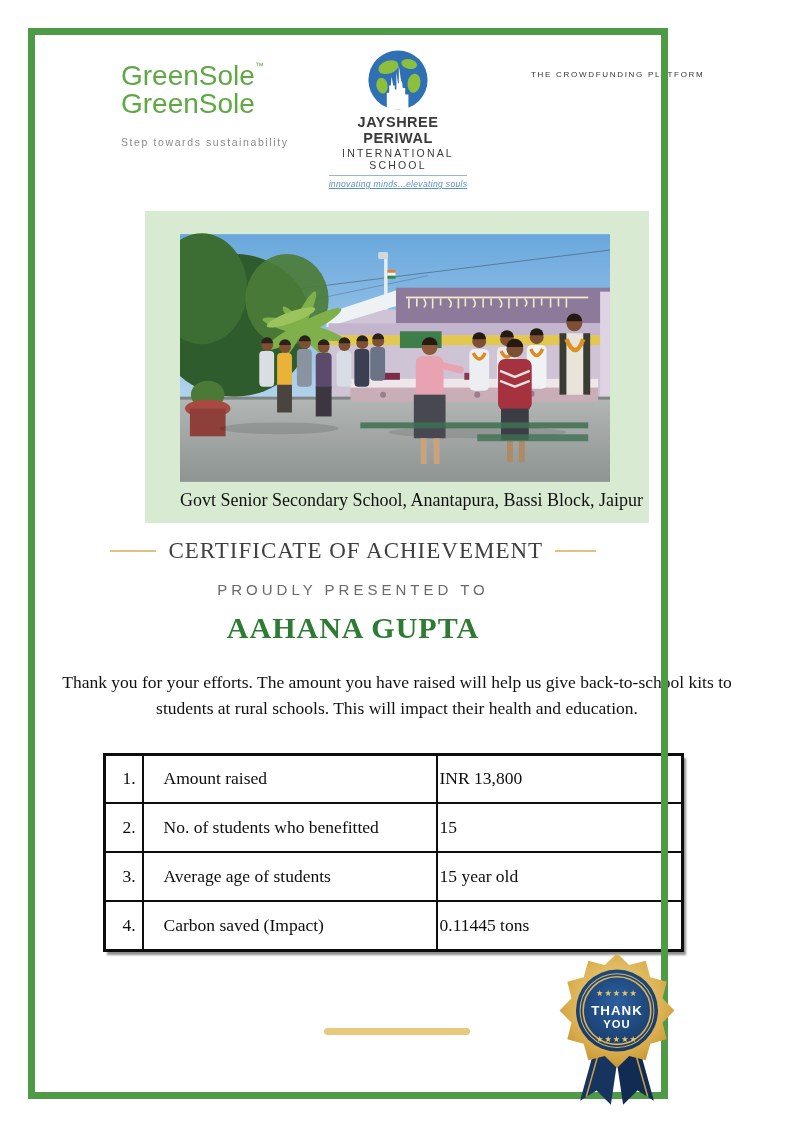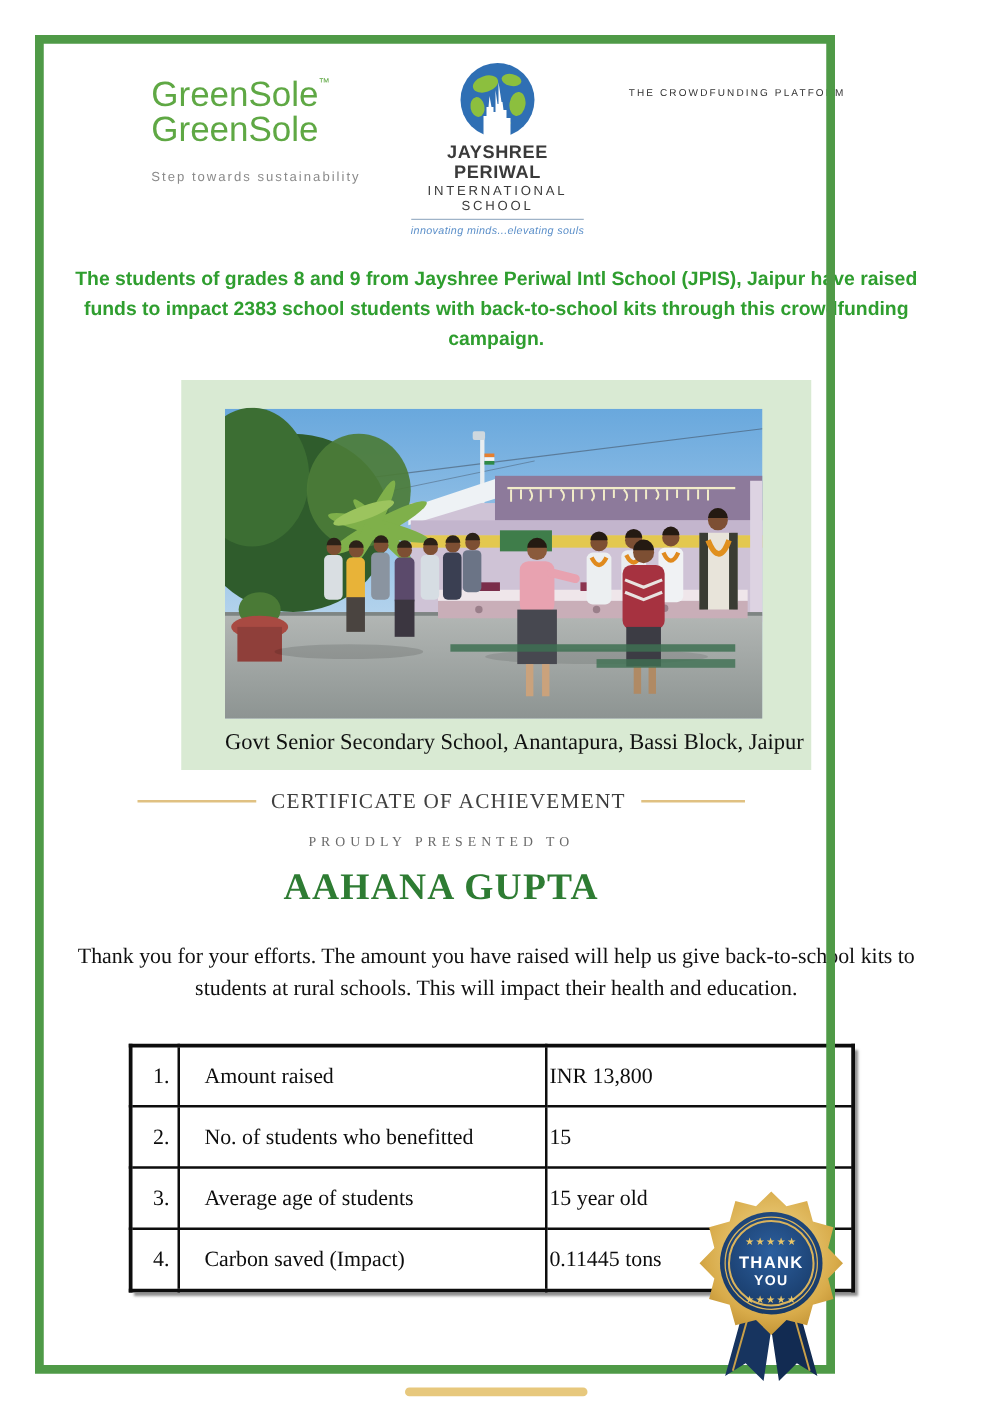--- a/index.html
+++ b/index.html
@@ -16,50 +16,50 @@
   .logo-greensole { width:172px; margin-top:14px; font-family:"Liberation Sans",sans-serif; }
   .gs-line { font-size:28px; color:#5fa844; font-weight:400; line-height:1.0; letter-spacing:0; }
   .gs-tm { font-size:9px; vertical-align:top; color:#5fa844; }
   .gs-tag { margin-top:18px; font-size:10.5px; color:#8a8a8a; letter-spacing:1.6px; }
 
   .logo-jpis { width:150px; text-align:center; font-family:"Liberation Sans",sans-serif; }
   .jpis-globe { display:block; margin:0 auto; }
   .jpis-l1 { margin-top:2px; font-size:14.5px; color:#3a3a3a; letter-spacing:.5px; font-weight:bold; }
   .jpis-l2 { font-size:10.5px; color:#3a3a3a; letter-spacing:2.2px; margin-top:1px; }
   .jpis-tag { display:inline-block; margin-top:4px; padding-top:3px; border-top:1.5px solid #9fb3c8;
-              font-size:8.6px; font-style:italic; color:#5b8fc9; letter-spacing:.3px; }
+              font-size:8.6px; font-style:italic; color:#5b8fc9; letter-spacing:.3px;text-decoration:underline; }
 
   .logo-fad { width:170px; margin-top:16px; font-family:"Liberation Sans",sans-serif; }
   .fad-top { display:flex; align-items:center; gap:6px; }
   .fad-box { border:3.5px solid #f0a23c; border-radius:10px; padding:5px 9px;
              color:#16382f; font-weight:800; font-size:17px; line-height:1.02;
              letter-spacing:.5px; white-space:nowrap; }
-  .fad-tag { margin-top:6px; font-size:8px; color:#333; letter-spacing:1.7px; white-space:nowrap; }
+  .fad-tag { margin-top:6px; font-size:8px; color:#333; letter-spacing:1.7px; white-space:nowrap;margin-left:28px; }
 
   
   .intro { width:712px; margin:20px auto 0; text-align:center;
            font-family:"Liberation Sans",sans-serif; font-weight:bold;
            font-size:15.5px; line-height:1.55; color:#2f9e2f; }
 
   
   .photo-card { width:504px; margin:20px auto 0; background:#d9ead3;
                 padding:22px 37px 0 35px; }
   .photo-frame { display:block; width:430px; height:250px; }
   .photo-caption { text-align:center; font-size:18px; color:#111;
                    padding:7px 0 12px; white-space:nowrap; }
 
   
   .cert-row { display:flex; align-items:center; justify-content:center;
               width:486px; margin:15px 0 0 110px; }
   .rule { height:2px; background:#e0c182; }
   .rule-left { width:108px; margin-right:12px; }
   .rule-right { width:95px; margin-left:12px; }
-  .cert-heading { font-size:17px; color:#3f3f3f; letter-spacing:1px; white-space:nowrap; font-weight:400; }
+  .cert-heading { font-size:23px; color:#3f3f3f; letter-spacing:1px; white-space:nowrap; font-weight:400; }
   .presented { width:486px; margin:17px 0 0 110px; text-align:center;
-               font-family:Liberation Serif, serif; font-size:11px;
+               font-family:Liberation Sans, sans-serif; font-size:15px;
                letter-spacing:4px; color:#6a6a6a; }
   .recipient { width:486px; margin:13px 0 0 110px; text-align:center;
                font-size:30px; font-weight:bold; letter-spacing:1px; color:#2e7c33; }
 
   .message { width:714px; margin:24px auto 4px; text-align:center;
              font-size:17.5px; line-height:1.5; color:#111; }
 
   
   .impact-table { border-collapse:collapse; margin:31px 0 0 103px;
                   border:3px solid #0d0d0d; table-layout:fixed;
@@ -104,21 +104,20 @@
         <div class="jpis-l1">JAYSHREE PERIWAL</div>
         <div class="jpis-l2">INTERNATIONAL SCHOOL</div>
         <div><span class="jpis-tag">innovating minds...elevating souls</span></div>
       </div>
 
       <div class="logo-fad">
         <div class="fad-tag">THE CROWDFUNDING PLATFORM</div>
       </div>
     </div>
 
-    <p class="intro">The students of grades 8 and 9 from Jayshree Periwal Intl School (JPIS), Jaipur have raised funds to impact 2383 school students with back-to-school kits through this crowdfunding campaign.</p>
 
     <div class="photo-card">
       <svg class="photo-frame" viewBox="0 0 434 250">
         <defs>
           <linearGradient id="sky" x1="0" y1="0" x2="0" y2="1">
             <stop offset="0" stop-color="#69a8dd"></stop>
               <stop offset="1" stop-color="#d8e8f4"></stop>
           </linearGradient>
           <linearGradient id="gnd" x1="0" y1="0" x2="0" y2="1">
             <stop offset="0" stop-color="#b2b6b4"></stop>

